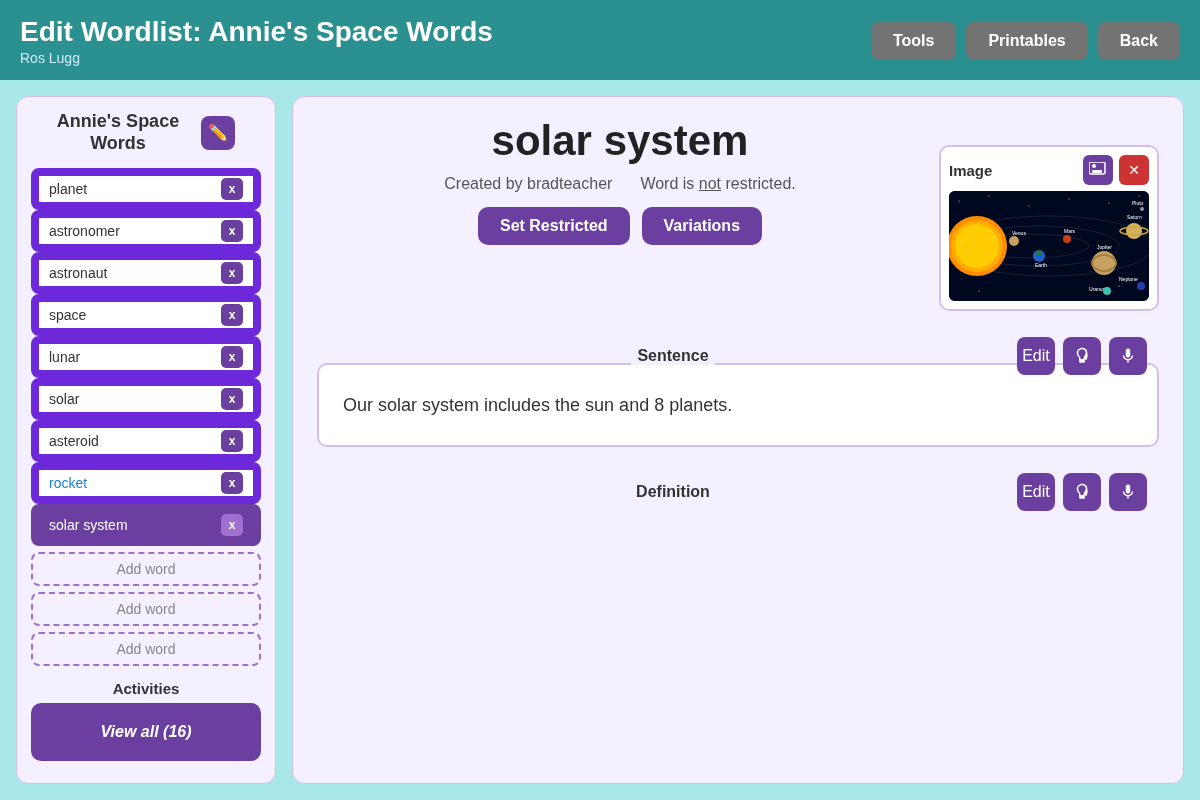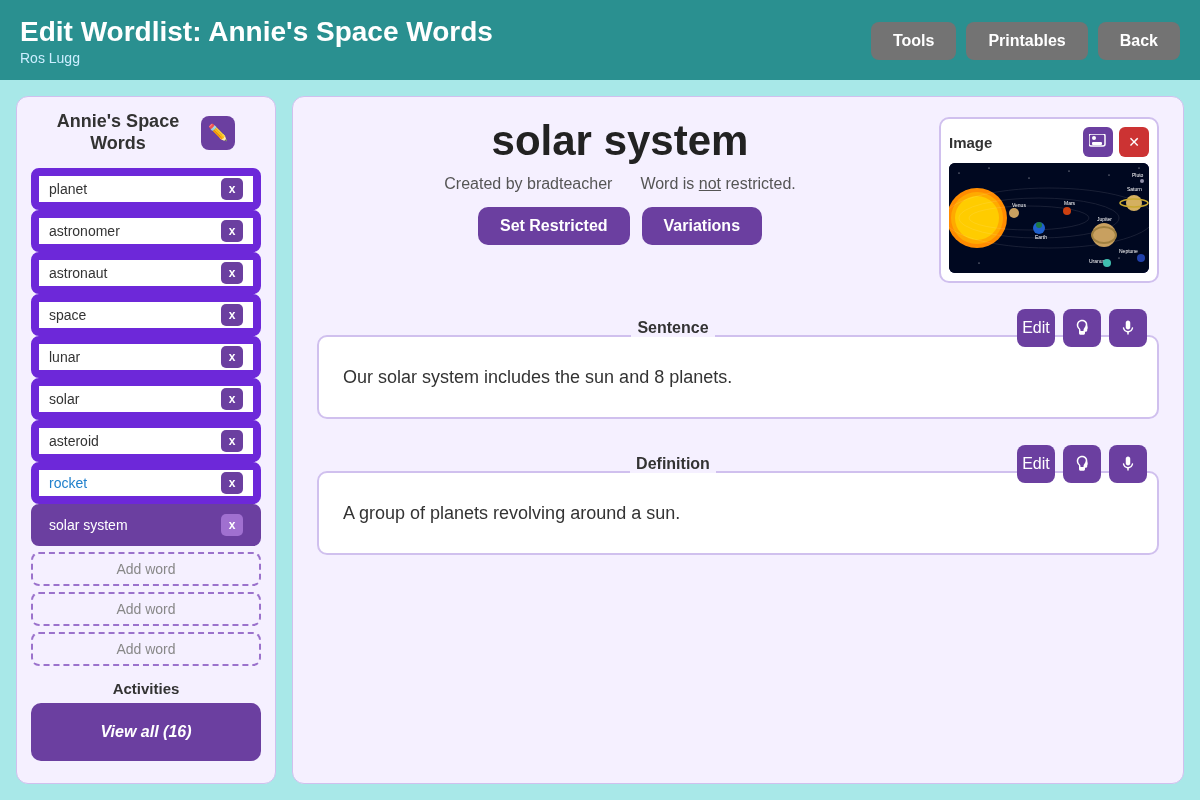--- a/index.html
+++ b/index.html
@@ -231,20 +231,21 @@
     .image-box {
       border: 2px solid #d0c0ee;
       border-radius: 10px;
       background: white;
       width: 220px;
       min-width: 220px;
       padding: 8px;
       display: flex;
       flex-direction: column;
       gap: 6px;
+      margin-top: 28px;
     }
     .image-box-header {
       display: flex;
       align-items: center;
       justify-content: space-between;
     }
     .image-label {
       font-size: 15px;
       font-weight: bold;
       color: #333;
@@ -524,19 +525,16 @@
               <path d="M12 1C8.13 1 5 4.13 5 8c0 2.4 1.19 4.52 3 5.85V19c0 1.1.9 2 2 2h4c1.1 0 2-.9 2-2v-2h1c1.1 0 2-.9 2-2v-1.5C20.5 12.02 19 9.5 19 7 19 3.69 15.97 1 12 1zm0 2c2.97 0 5 2.03 5 4 0 1.96-1.17 4.04-1.91 5.08C14.36 13.12 14 14 14 15v1h-4v-1.15c0-.82-.3-1.6-.87-2.26C7.96 11.38 7 9.79 7 8c0-2.76 2.24-5 5-5z"></path>
             </svg>
           </button>
           <button class="section-action-btn">
             <svg width="18" height="18" viewBox="0 0 24 24" fill="white">
               <path d="M12 14c1.66 0 3-1.34 3-3V5c0-1.66-1.34-3-3-3S9 3.34 9 5v6c0 1.66 1.34 3 3 3zm5.91-3c-.49 0-.9.36-.98.85C16.52 14.2 14.47 16 12 16s-4.52-1.8-4.93-4.15c-.08-.49-.49-.85-.98-.85-.61 0-1.09.54-1 1.14.49 3 2.89 5.35 5.91 5.78V20c0 .55.45 1 1 1s1-.45 1-1v-2.08c3.02-.43 5.42-2.78 5.91-5.78.1-.6-.39-1.14-1-1.14z"></path>
             </svg>
           </button>
         </div>
       </div>
-      <div class="section-card">
-        <div class="section-content">A group of planets revolving around a sun.</div>
-      </div>
     </div>
 
   </div>
 </div>
 
 </body></html>

